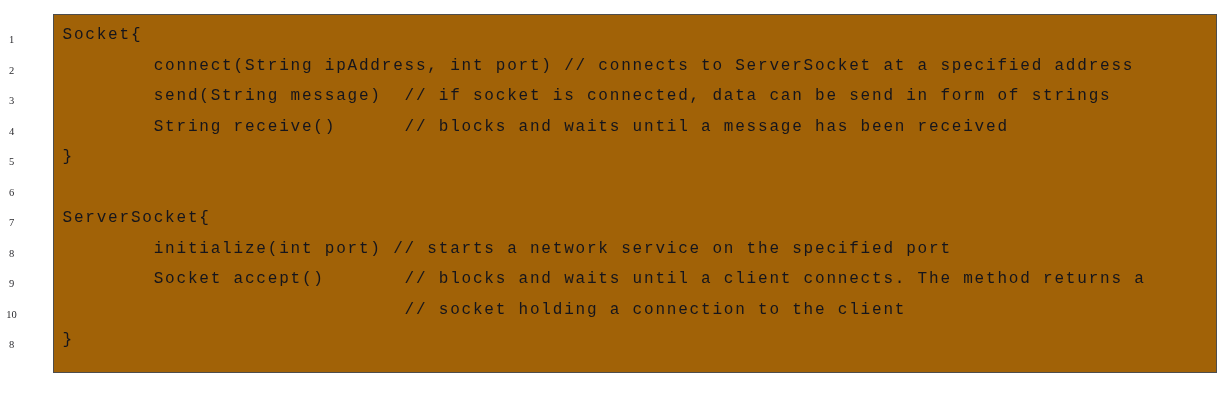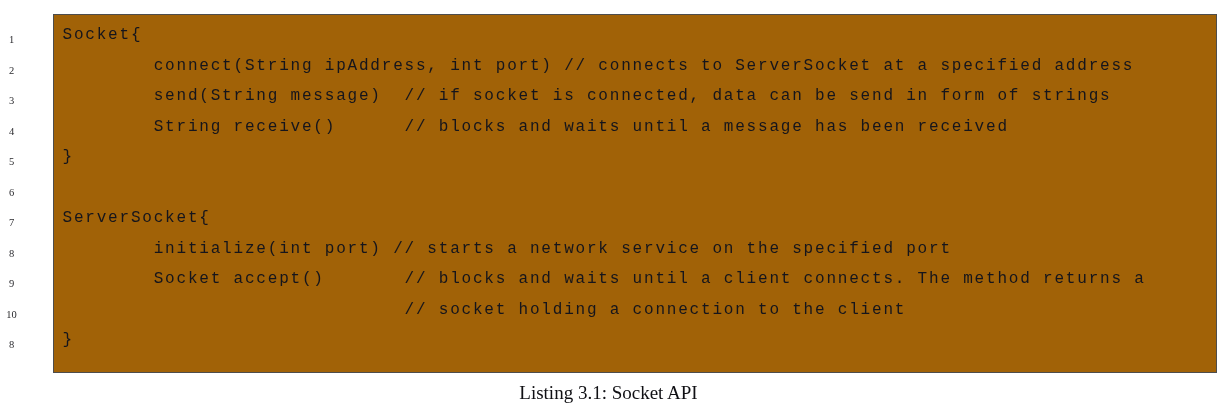--- a/index.html
+++ b/index.html
@@ -81,14 +81,13 @@
         <div class="ln">7</div>
         <div class="ln">8</div>
         <div class="ln">9</div>
         <div class="ln">10</div>
         <div class="ln">8</div>
       </div>
     <div class="code-box">
       <pre class="code" id="code"><div class="cl">Socket{</div><div class="cl">        connect(String ipAddress, int port) // connects to ServerSocket at a specified address</div><div class="cl">        send(String message)  // if socket is connected, data can be send in form of strings</div><div class="cl">        String receive()      // blocks and waits until a message has been received</div><div class="cl">}</div><div class="cl"> </div><div class="cl">ServerSocket{</div><div class="cl">        initialize(int port) // starts a network service on the specified port</div><div class="cl">        Socket accept()       // blocks and waits until a client connects. The method returns a</div><div class="cl">                              // socket holding a connection to the client</div><div class="cl">}</div></pre>
     </div>
   </div>
-  <div class="caption">Listing 3.1: Socket API</div>
 </div>
 
 </body></html>

